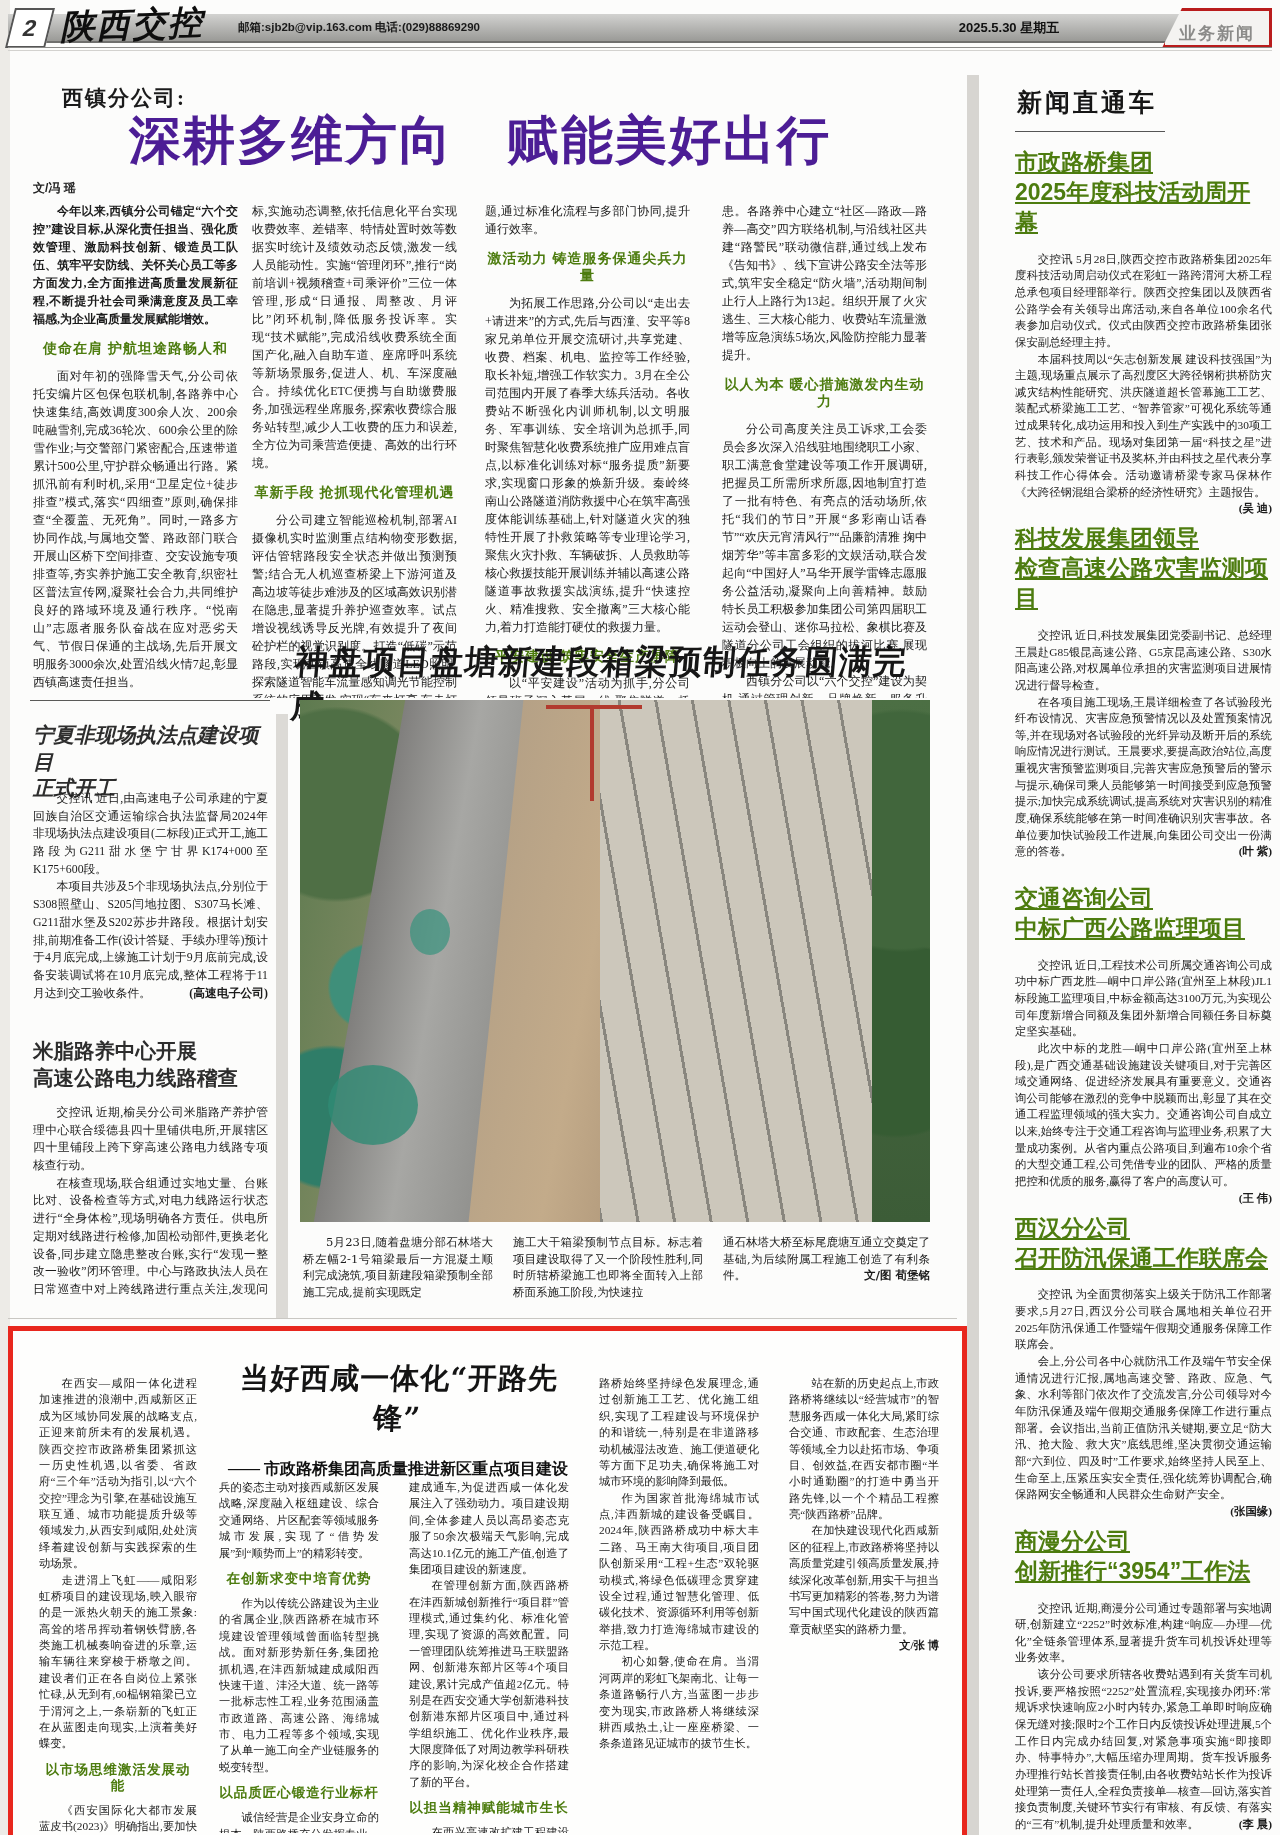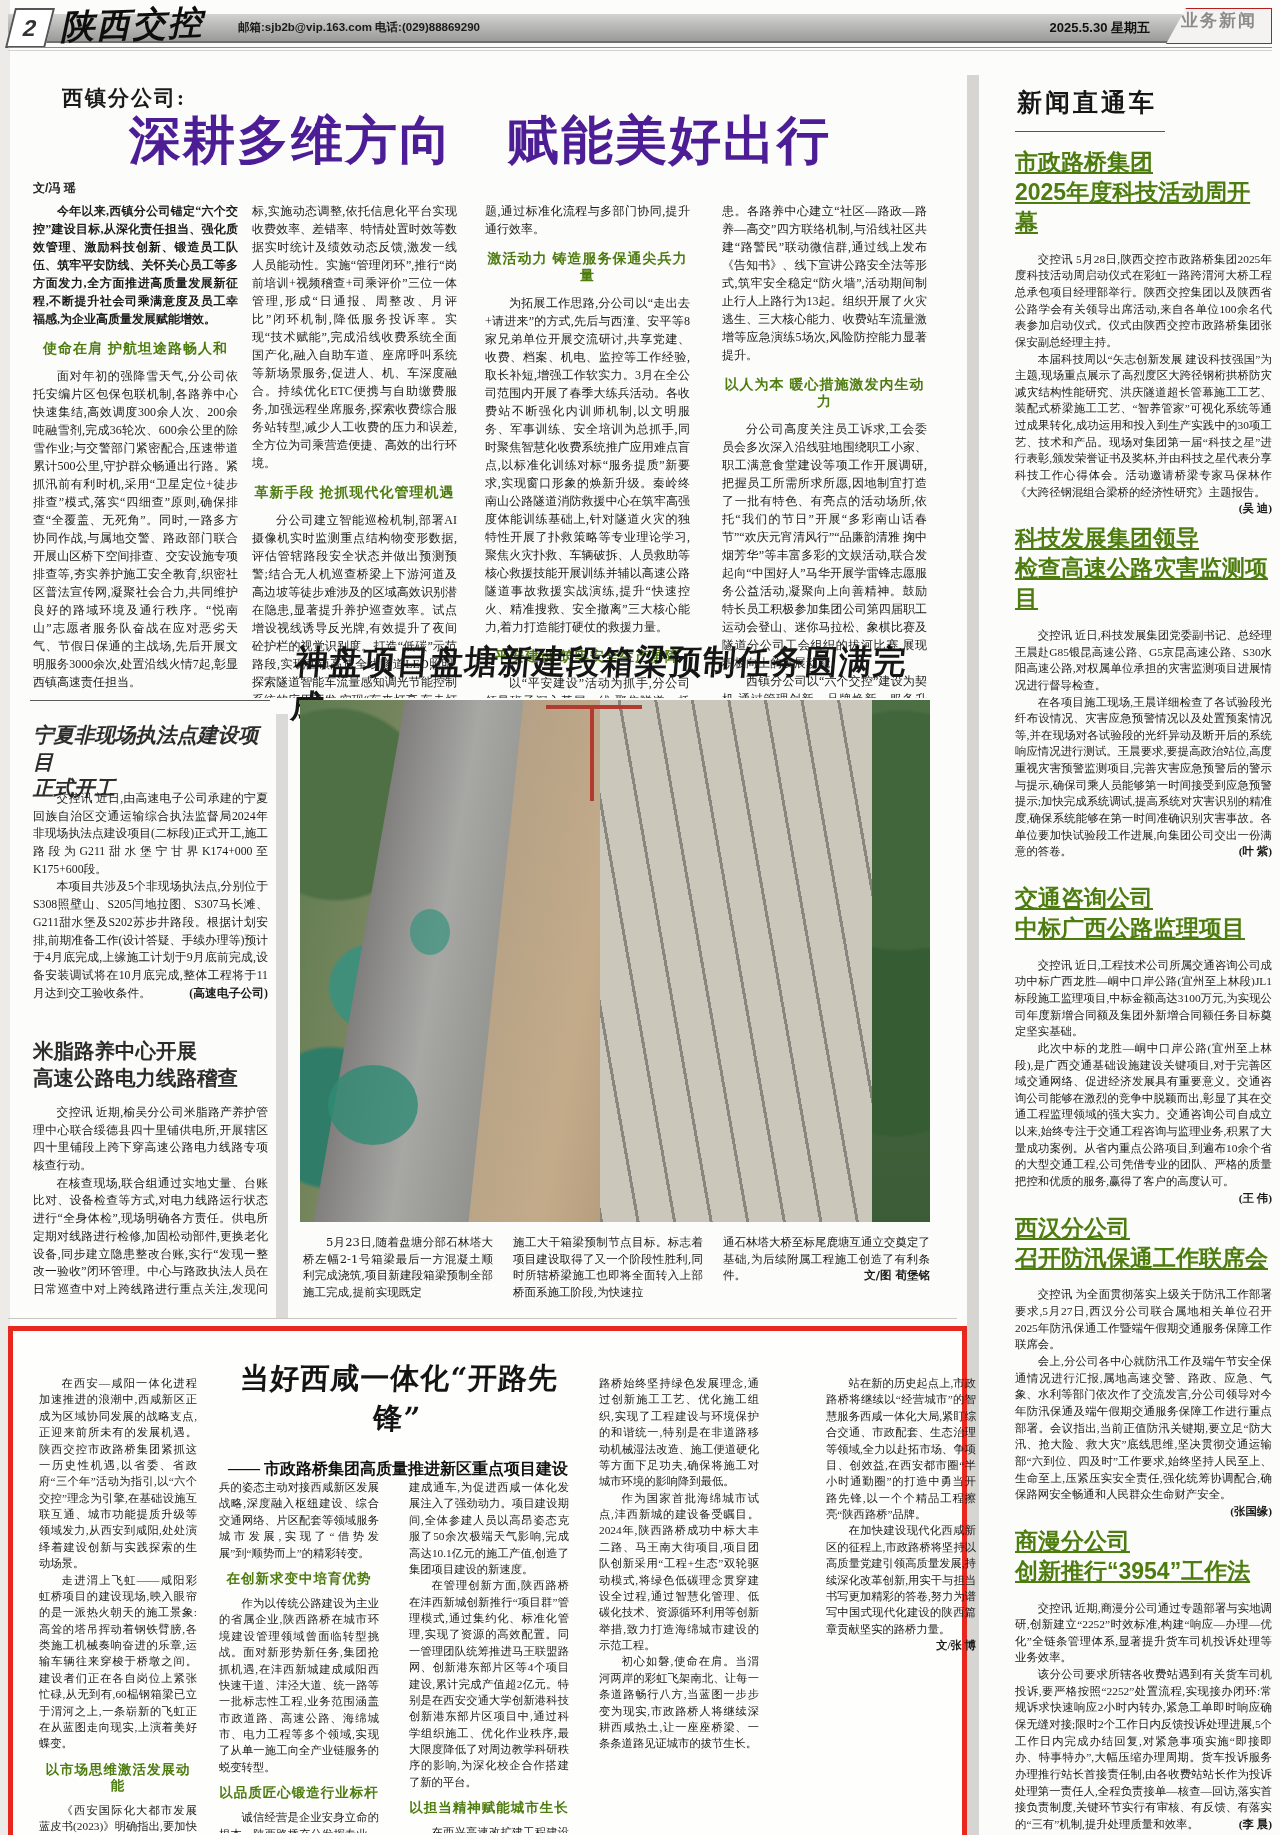--- a/index.html
+++ b/index.html
@@ -8,24 +8,24 @@
   .abs{position:absolute;}
   
   .hdr-bar{left:8px;top:14px;width:1264px;height:27px;
     background:linear-gradient(#d2d2d0,#9a9a97);border-bottom:2px solid #6f6f6d;}
   .pagenum{left:10px;top:8px;width:36px;height:36px;background:#fff;border:2px solid #555;
     transform:skewX(-14deg);display:flex;align-items:center;justify-content:center;
     font:700 23px "Liberation Sans","DejaVu Sans",sans-serif;color:#333;}
   .masthead{left:60px;top:2px;font:900 34px "DejaVu Serif",serif;font-style:italic;
     letter-spacing:2px;color:#0e0e0e;transform:rotate(-2deg);}
   .contact{left:238px;top:20px;font:700 11.5px "Liberation Sans","DejaVu Sans",sans-serif;color:#1a1a1a;}
-  .issuedate{left:920px;top:19px;width:230px;text-align:right;
+  .issuedate{left:894px;top:19px;width:230px;text-align:center;
     font:700 13px "Liberation Sans","DejaVu Sans",sans-serif;color:#111;}
-  .sectab{right:8px;top:8px;width:104px;height:34px;background:#f4f3f1;border:1px solid #b91c1c;
-    clip-path:polygon(20px 0,100% 0,100% 100%,0 100%);display:flex;align-items:flex-start;justify-content:center;
+  .sectab{right:8px;top:8px;width:104px;height:34px;background:#f4f3f1;border:3px solid #b91c1c;
+    clip-path:polygon(20px 0,100% 0,100% 100%,0 100%);display:flex;align-items:flex-end;justify-content:center;
     font:700 17px "Liberation Sans","DejaVu Sans",sans-serif;color:#8b8b89;letter-spacing:2px;}
   .hdr-rule1{left:8px;top:47px;width:1264px;height:1px;background:#8a8a88;}
   .hdr-rule2{left:8px;top:50px;width:1264px;height:1px;background:#d3d2cf;}
   .page-left-strip{left:0;top:0;width:10px;height:1835px;background:#edebe7;}
   
   .kicker{left:62px;top:84px;font:700 21px "Liberation Serif","DejaVu Serif",serif;letter-spacing:2px;}
   .mainhead{left:33px;top:106px;width:894px;text-align:center;
     font:900 52px "Liberation Sans","DejaVu Sans",sans-serif;letter-spacing:2px;color:#4c1d95;}
   .mainby{left:33px;top:180px;font:700 12px "Liberation Sans","DejaVu Sans",sans-serif;color:#222;}
   .mcol{top:202px;height:496px;width:205px;overflow:hidden;
@@ -85,21 +85,21 @@
   .rb-hair{left:8px;top:1318px;width:949px;height:1px;background:#c9c7c3;}
   .redbox{left:8px;top:1326px;width:949px;height:520px;border:5px solid #e8271e;background:#fefefd;}
   .rb{position:absolute;font:11.3px/1.45 "Liberation Serif","DejaVu Serif",serif;text-align:justify;overflow:hidden;}
   .rb-colA{left:26px;top:44px;width:158px;height:458px;}
   .rb-headblock{left:206px;top:28px;width:358px;text-align:center;}
   .rb-bigh{font:700 29px "DejaVu Serif",serif;letter-spacing:1px;color:#141414;transform:skewX(-3deg);}
   .rb-sub{margin-top:20px;font:700 16px "Liberation Serif","DejaVu Serif",serif;color:#111;}
   .rb-colB{left:206px;top:148px;width:160px;height:354px;}
   .rb-colC{left:396px;top:148px;width:160px;height:354px;}
   .rb-colD{left:586px;top:44px;width:160px;height:458px;}
-  .rb-colE{left:813px;top:44px;width:150px;height:458px;}
+  .rb-colE{left:776px;top:44px;width:150px;height:458px;}
   .rb .subhead{font-size:13.5px;margin:10px 0 8px 0;}
 </style>
 </head>
 <body>
 
 <div id="page">
 
   <div class="abs page-left-strip"></div>
   <div class="abs hdr-bar"></div>
   <div class="abs pagenum">

